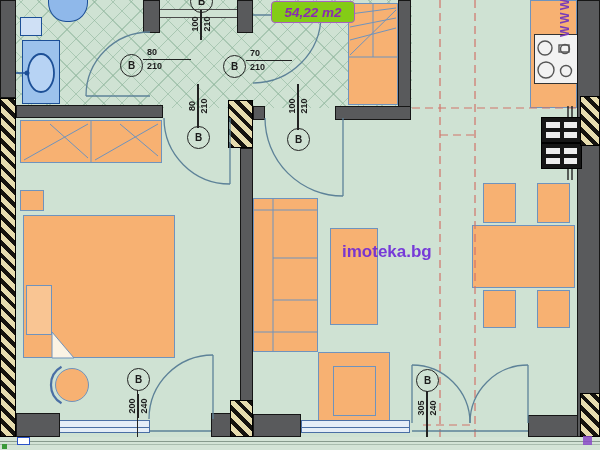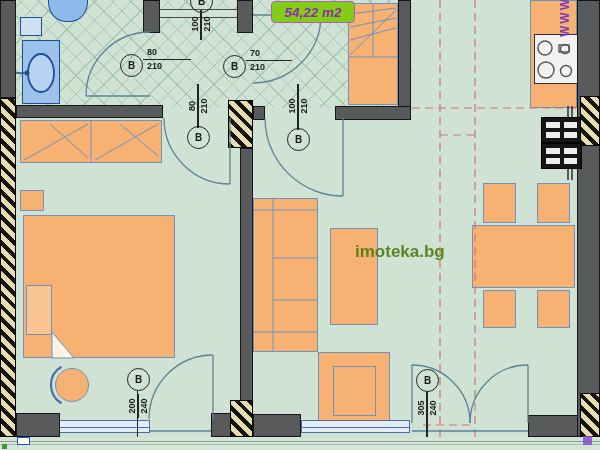--- a/index.html
+++ b/index.html
@@ -23,21 +23,21 @@
   .hfrac{position:absolute;font-weight:700;font-size:9px;color:#1b1b1b;z-index:7;line-height:1.2;}
   .hfrac .num{border-bottom:1.4px solid #222;padding:1px 2px 1px 4px;}
   .hfrac .den{padding:1px 2px 0 4px;}
   .vfrac{position:absolute;width:30px;height:26px;transform:rotate(-90deg);display:flex;flex-direction:column;align-items:center;justify-content:center;
          font-weight:700;font-size:9px;color:#1b1b1b;z-index:7;line-height:1.15;}
   .vfrac .num{border-bottom:1.4px solid #222;min-width:24px;text-align:center;}
   .vfrac .den{min-width:24px;text-align:center;}
   .vline{position:absolute;width:1.3px;background:#222;z-index:7;}
   .wm-brand{position:absolute;left:0;right:0;top:198px;text-align:center;font-size:50px;font-weight:800;letter-spacing:10px;
             color:rgba(255,255,255,.55);z-index:8;white-space:nowrap;}
-  .wm-site{position:absolute;left:342px;top:242px;font-size:17px;font-weight:700;color:#4d7c0f;opacity:.9;z-index:8;margin-left:13px;}
+  .wm-site{position:absolute;left:342px;top:242px;font-size:17px;font-weight:700;color:#6d28d9;opacity:.9;z-index:8;}
   .wm-side{position:absolute;left:545px;top:10px;width:40px;height:14px;transform:rotate(-90deg);color:#7a3db8;
            font-weight:700;font-size:12px;letter-spacing:2px;z-index:8;text-align:center;}
   .area-badge{position:absolute;left:271px;top:1px;width:82px;height:20px;background:#84cc16;border:1.5px solid #a85fc0;border-radius:4px;
         display:flex;align-items:center;justify-content:center;font-style:italic;font-weight:700;font-size:13.5px;color:#8a2bb0;z-index:9;}
   .balcony{position:absolute;left:0;top:437px;width:600px;height:13px;background:#d4e4d6;z-index:1;}
   .bline{position:absolute;left:0;width:600px;height:1px;z-index:2;}
 </style>
 </head>
 <body>
 

